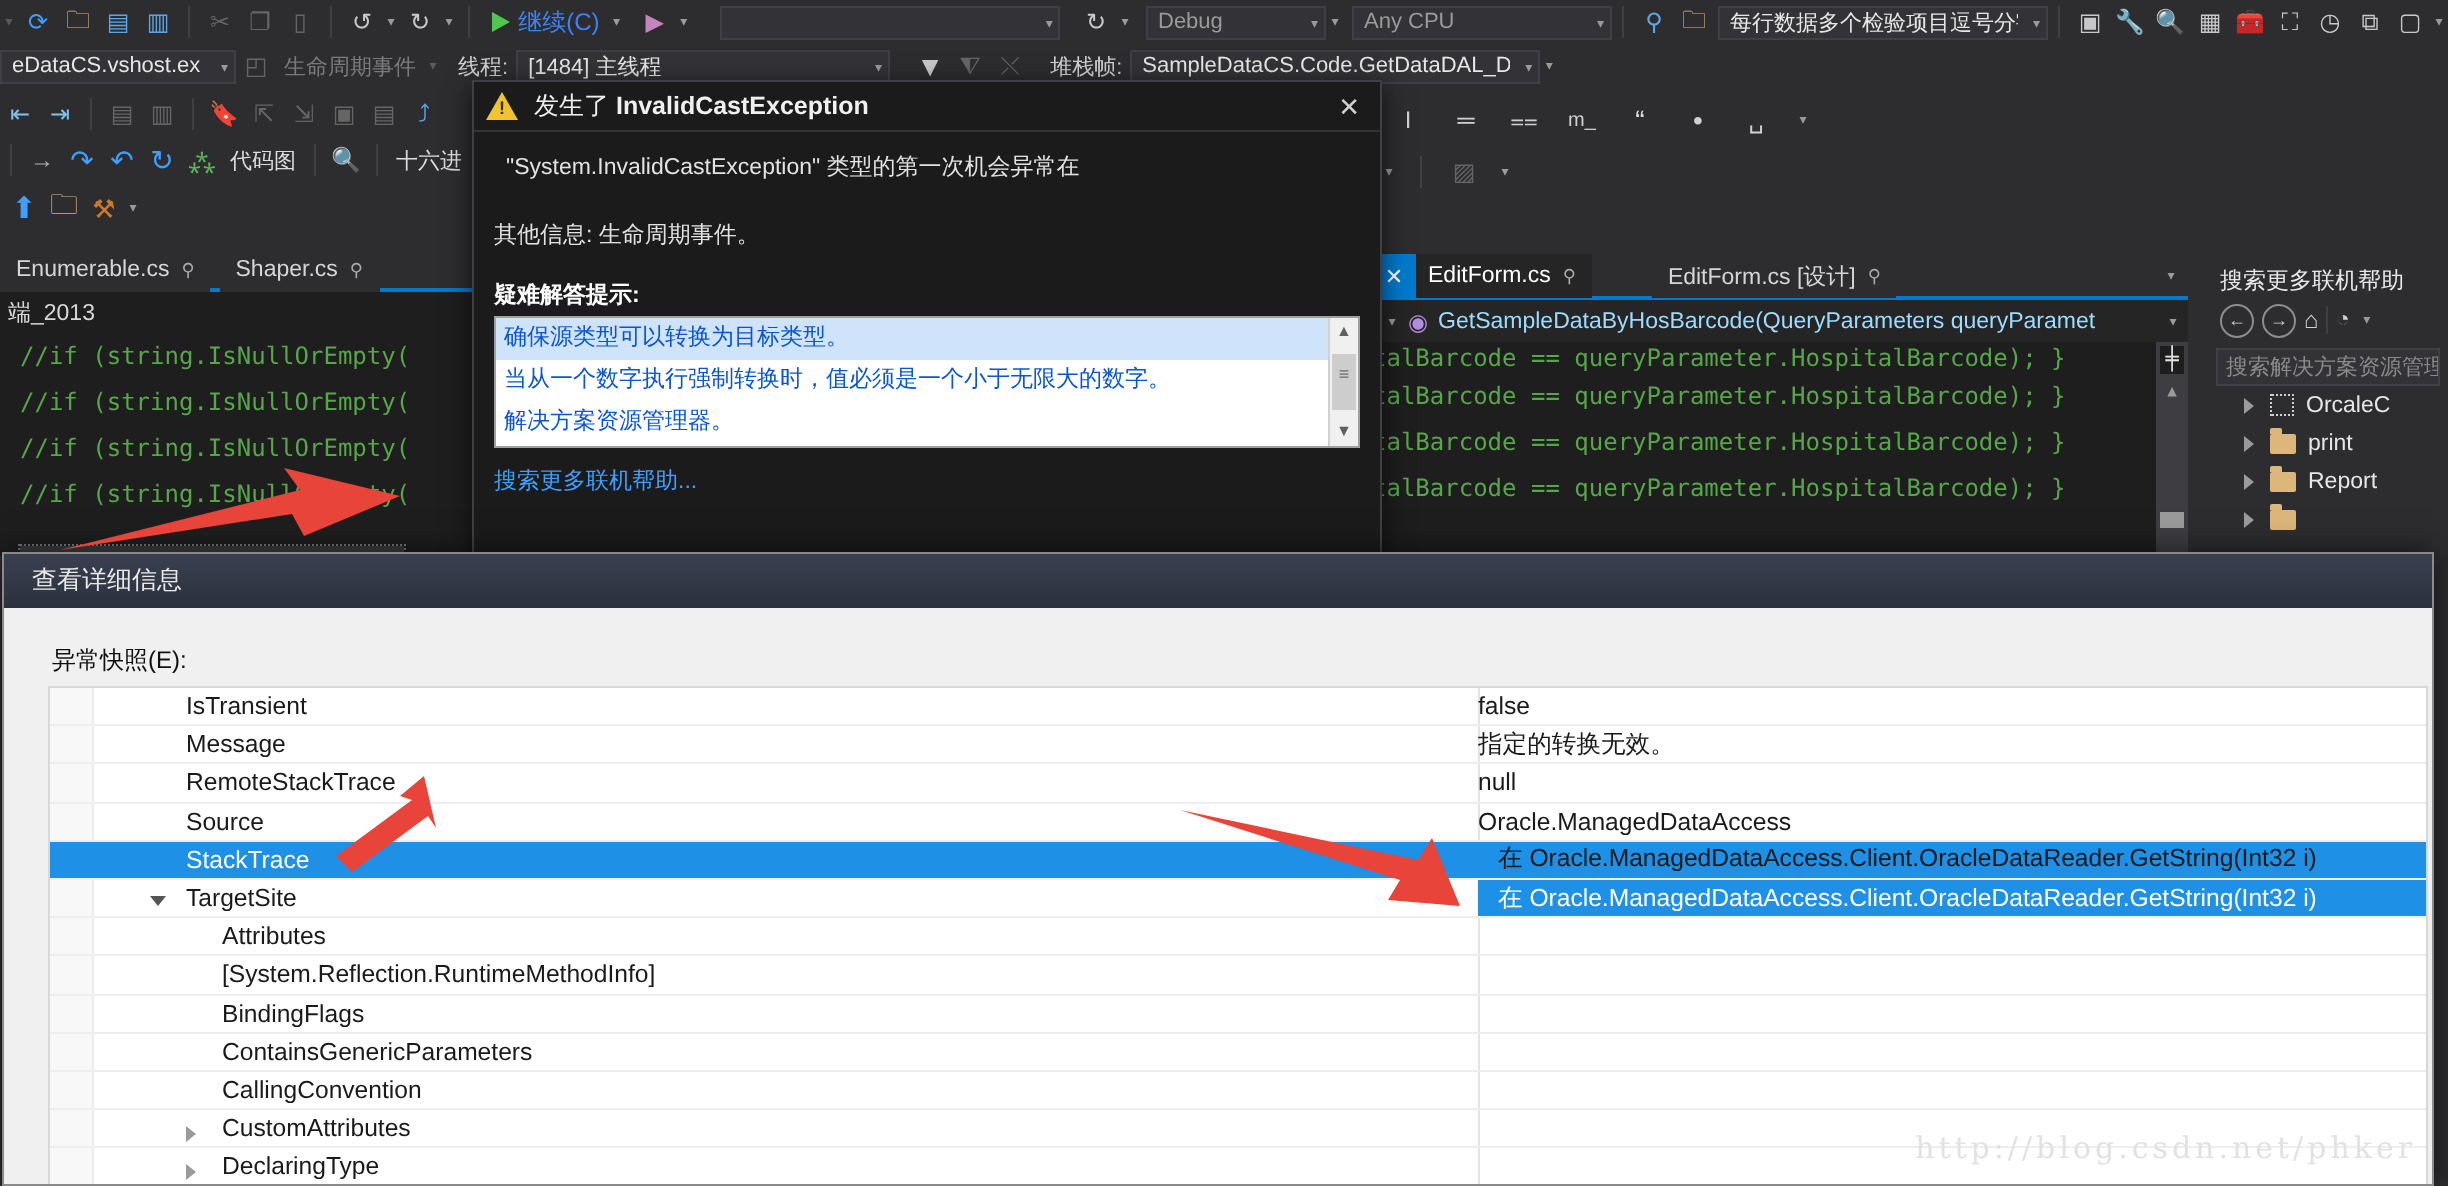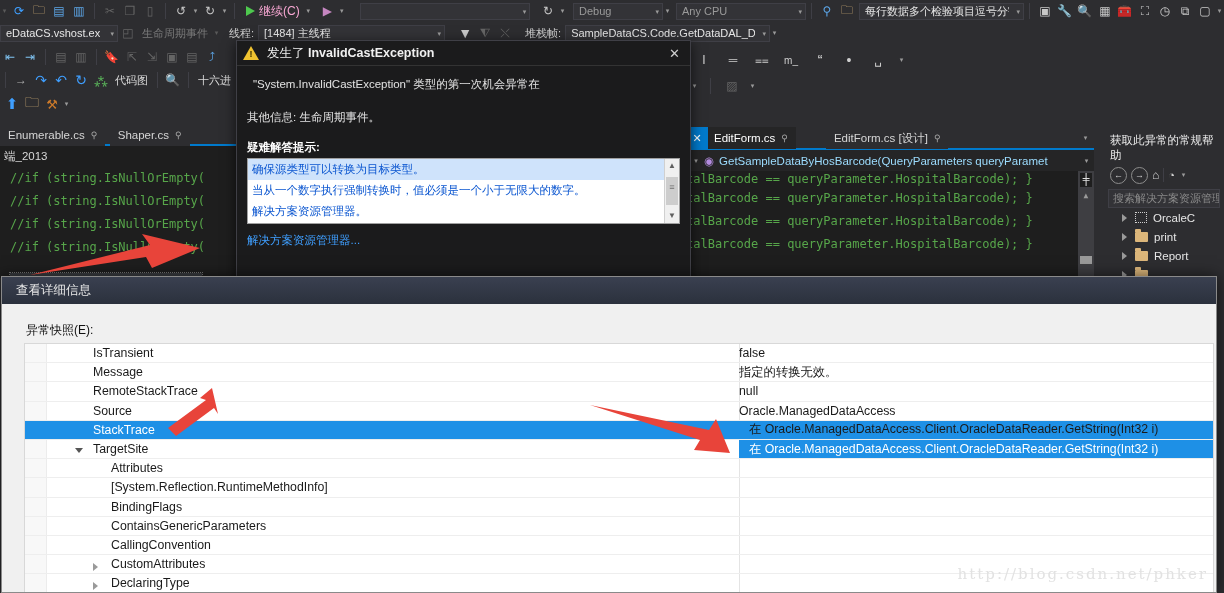--- a/index.html
+++ b/index.html
@@ -163,21 +163,21 @@
       <div class="ico dis">❐</div>
       <div class="ico dis">▯</div>
       <div class="sep"></div>
       <div class="ico">↺</div>
       <div class="caret">▾</div>
       <div class="ico">↻</div>
       <div class="caret">▾</div>
       <div class="sep"></div>
       <div style="width:8px"></div>
       <div class="play"></div>
-      <div class="lbl" style="color:#f9a8d4;font-size:12px">继续(C)</div>
+      <div class="lbl" style="color:#3b82f6;font-size:12px">继续(C)</div>
       <div class="caret">▾</div>
       <div style="width:6px"></div>
       <div class="ico" style="color:#c586c0">▶</div>
       <div class="caret">▾</div>
       <div class="combo" style="width:170px;margin-left:14px">
         <span class="cc">▾</span>
       </div>
       <div style="width:10px"></div>
       <div class="ico">↻</div>
       <div class="caret">▾</div>
@@ -344,21 +344,21 @@
       <div style="position:absolute;right:0;top:21px;bottom:0;width:16px;background:#3e3e42">
         <div style="position:absolute;left:2px;top:2px;width:12px;height:14px;color:#e0e0e0;
              text-align:center;font-size:11px;background:#1e1e1e">╪</div>
         <div style="position:absolute;left:2px;top:20px;width:12px;text-align:center;
              color:#9a9a9a;font-size:8px">▲</div>
         <div style="position:absolute;left:2px;bottom:14px;width:12px;height:8px;background:#9a9a9a"></div>
       </div>
     </div>
 
     <div class="solex" style="left:1104px;top:128px;width:120px;height:160px">
-      <div class="solex-ti">获取此异常的常规帮助</div>
+      <div class="solex-ti">搜索更多联机帮助</div>
       <div class="solex-tb">
         <div class="rico">←</div>
         <div class="rico">→</div>
         <div style="color:#cfcfcf;font-size:12px">⌂</div>
         <div style="width:1px;height:14px;background:#3f3f46"></div>
         <div style="color:#cfcfcf;font-size:11px">◔</div>
         <div class="caret">▾</div>
       </div>
       <div class="searchbox">搜索解决方案资源管理</div>
       <div class="snode">
@@ -400,21 +400,21 @@
       <div class="tipbox">
         <div class="t hi">确保源类型可以转换为目标类型。</div>
         <div class="t">当从一个数字执行强制转换时，值必须是一个小于无限大的数字。</div>
         <div class="t">解决方案资源管理器。</div>
         <div class="vsb">
           <div class="ar">▲</div>
           <div class="th"></div>
           <div class="ar" style="position:absolute;bottom:0;left:0;right:0">▼</div>
         </div>
       </div>
-      <div class="exc-link">解决方案资源管理器...</div>
+      <div class="exc-link">搜索更多联机帮助...</div>
     </div>
   </div>
 
   <div class="dlg" style="left:1px;top:276px;width:1216px;height:317px">
     <div class="dlg-ti" style="background:linear-gradient(#3a4050,#2b313d);color:#e9e9e9">查看详细信息</div>
     <div class="dlg-body">
       <div class="snap-lbl">异常快照(E):</div>
       <div class="grid">
         <div class="gutter"></div>
         <div class="colsplit"></div>

